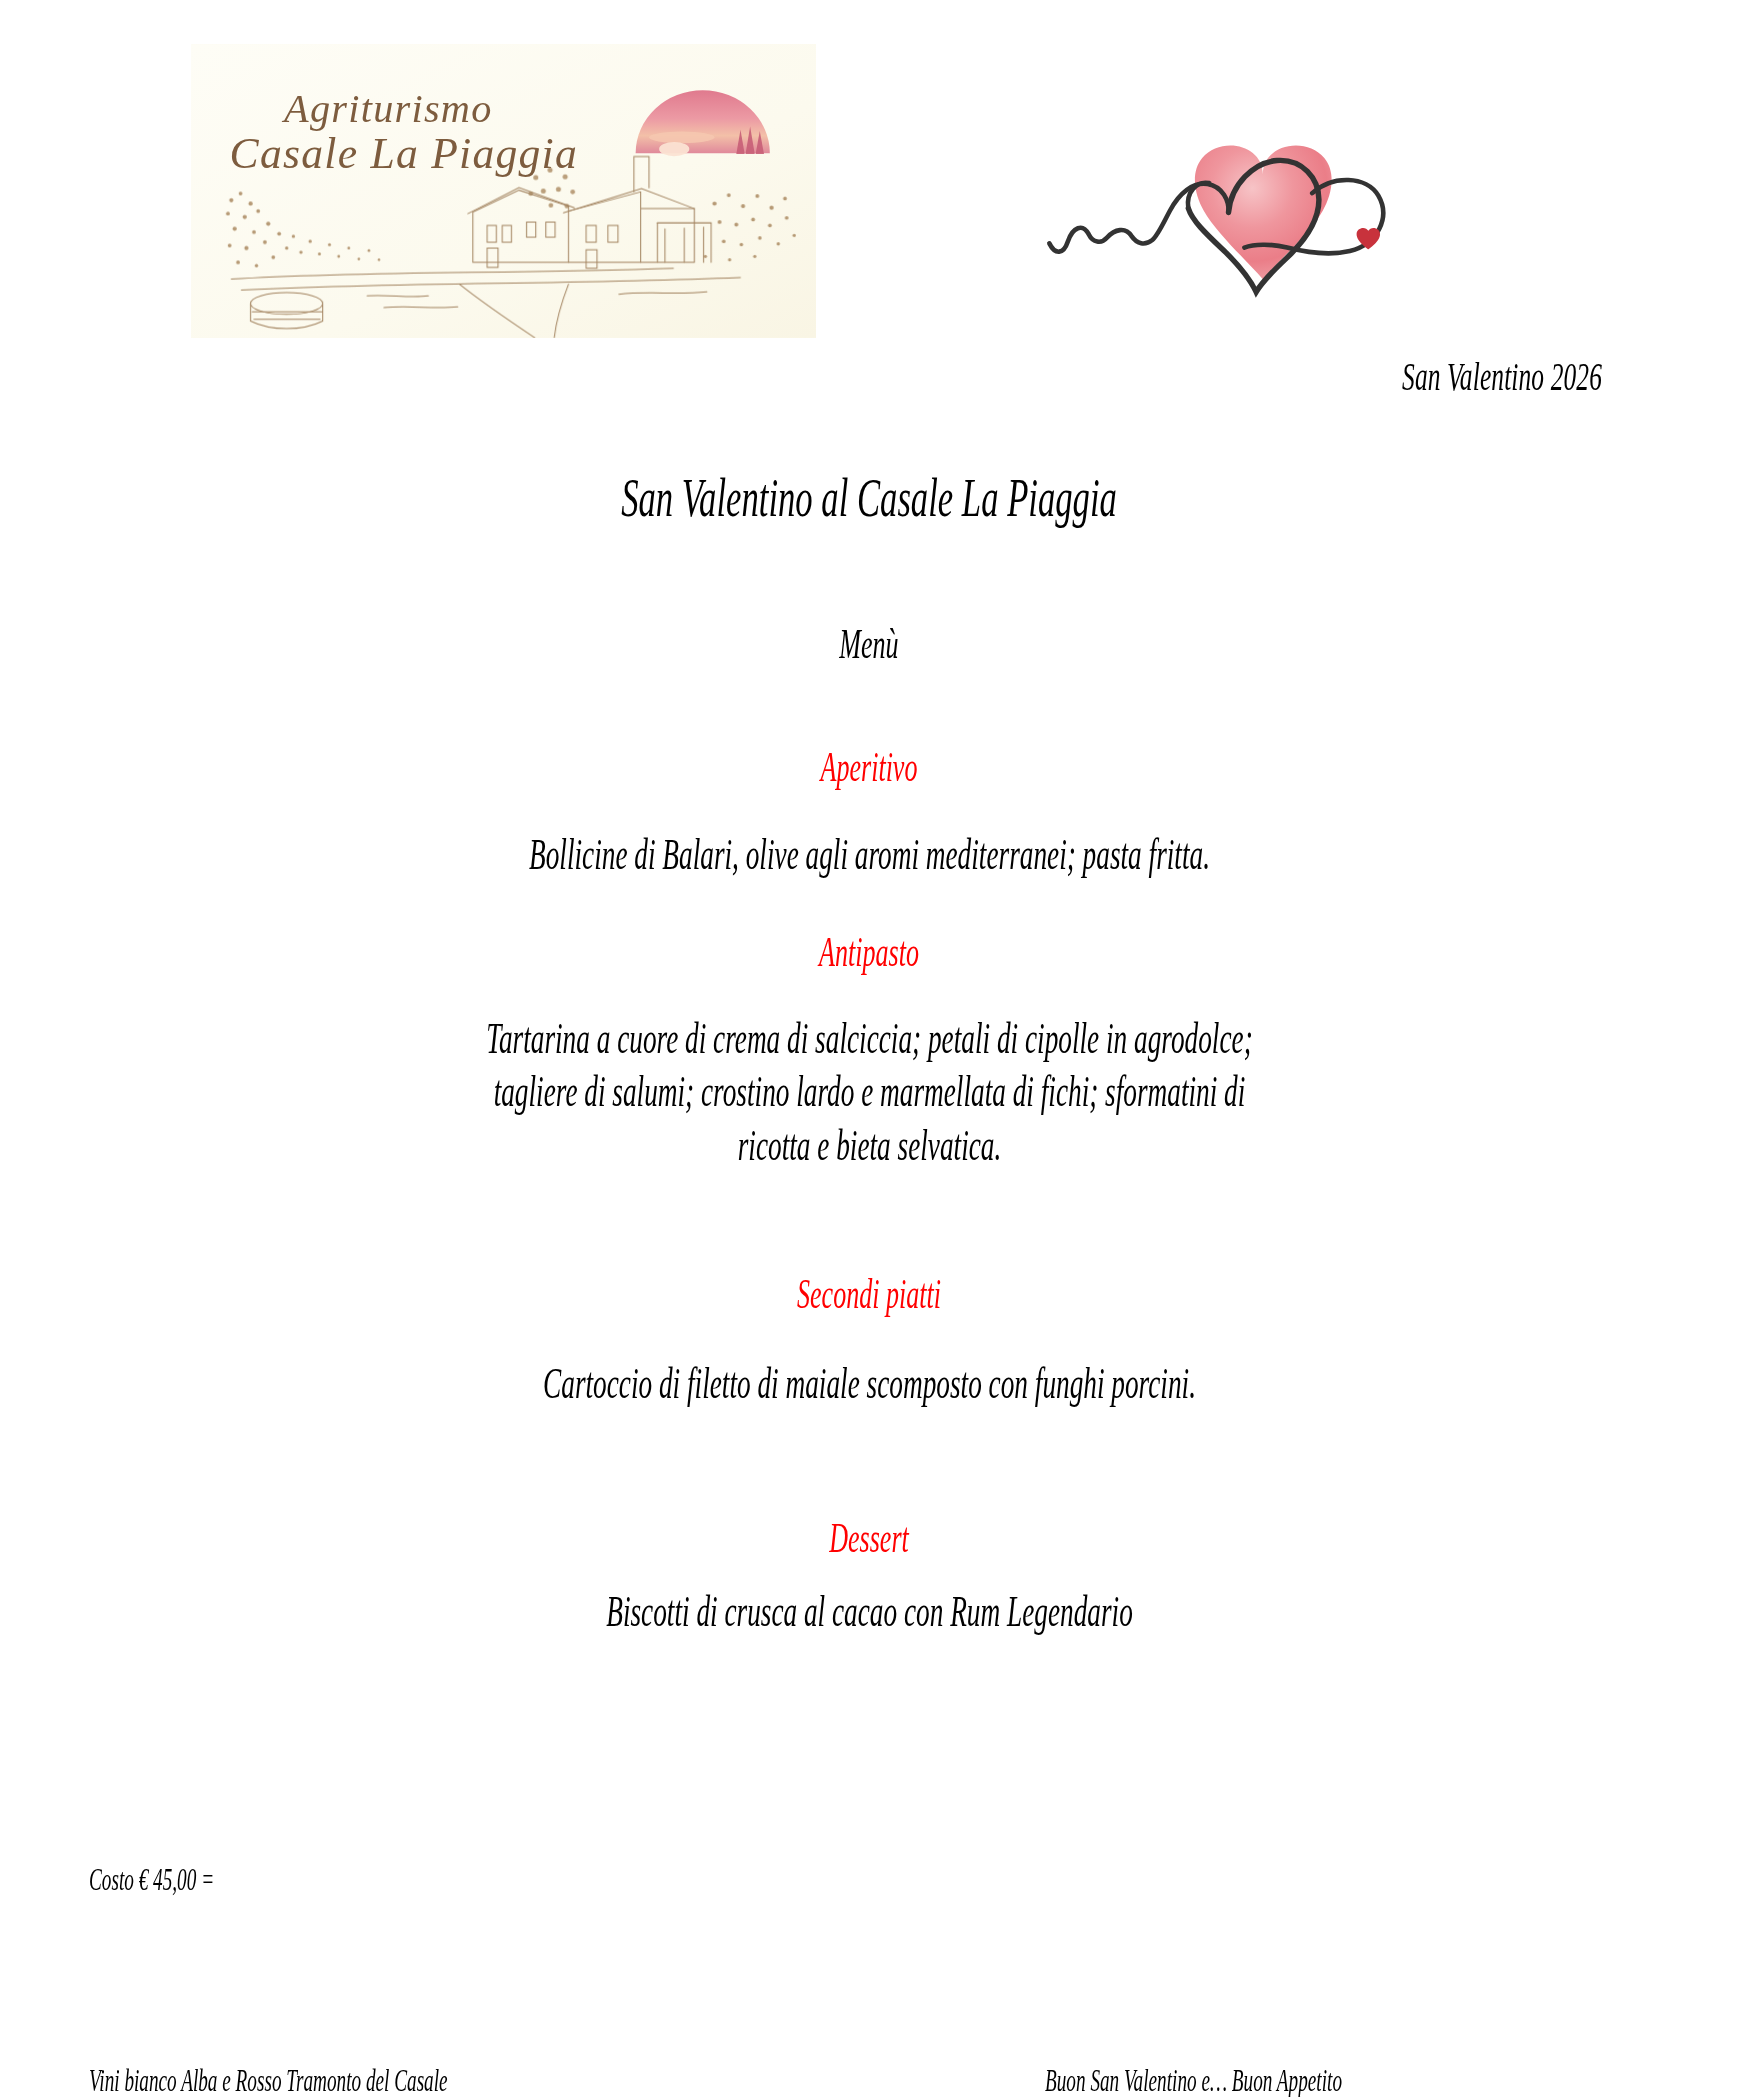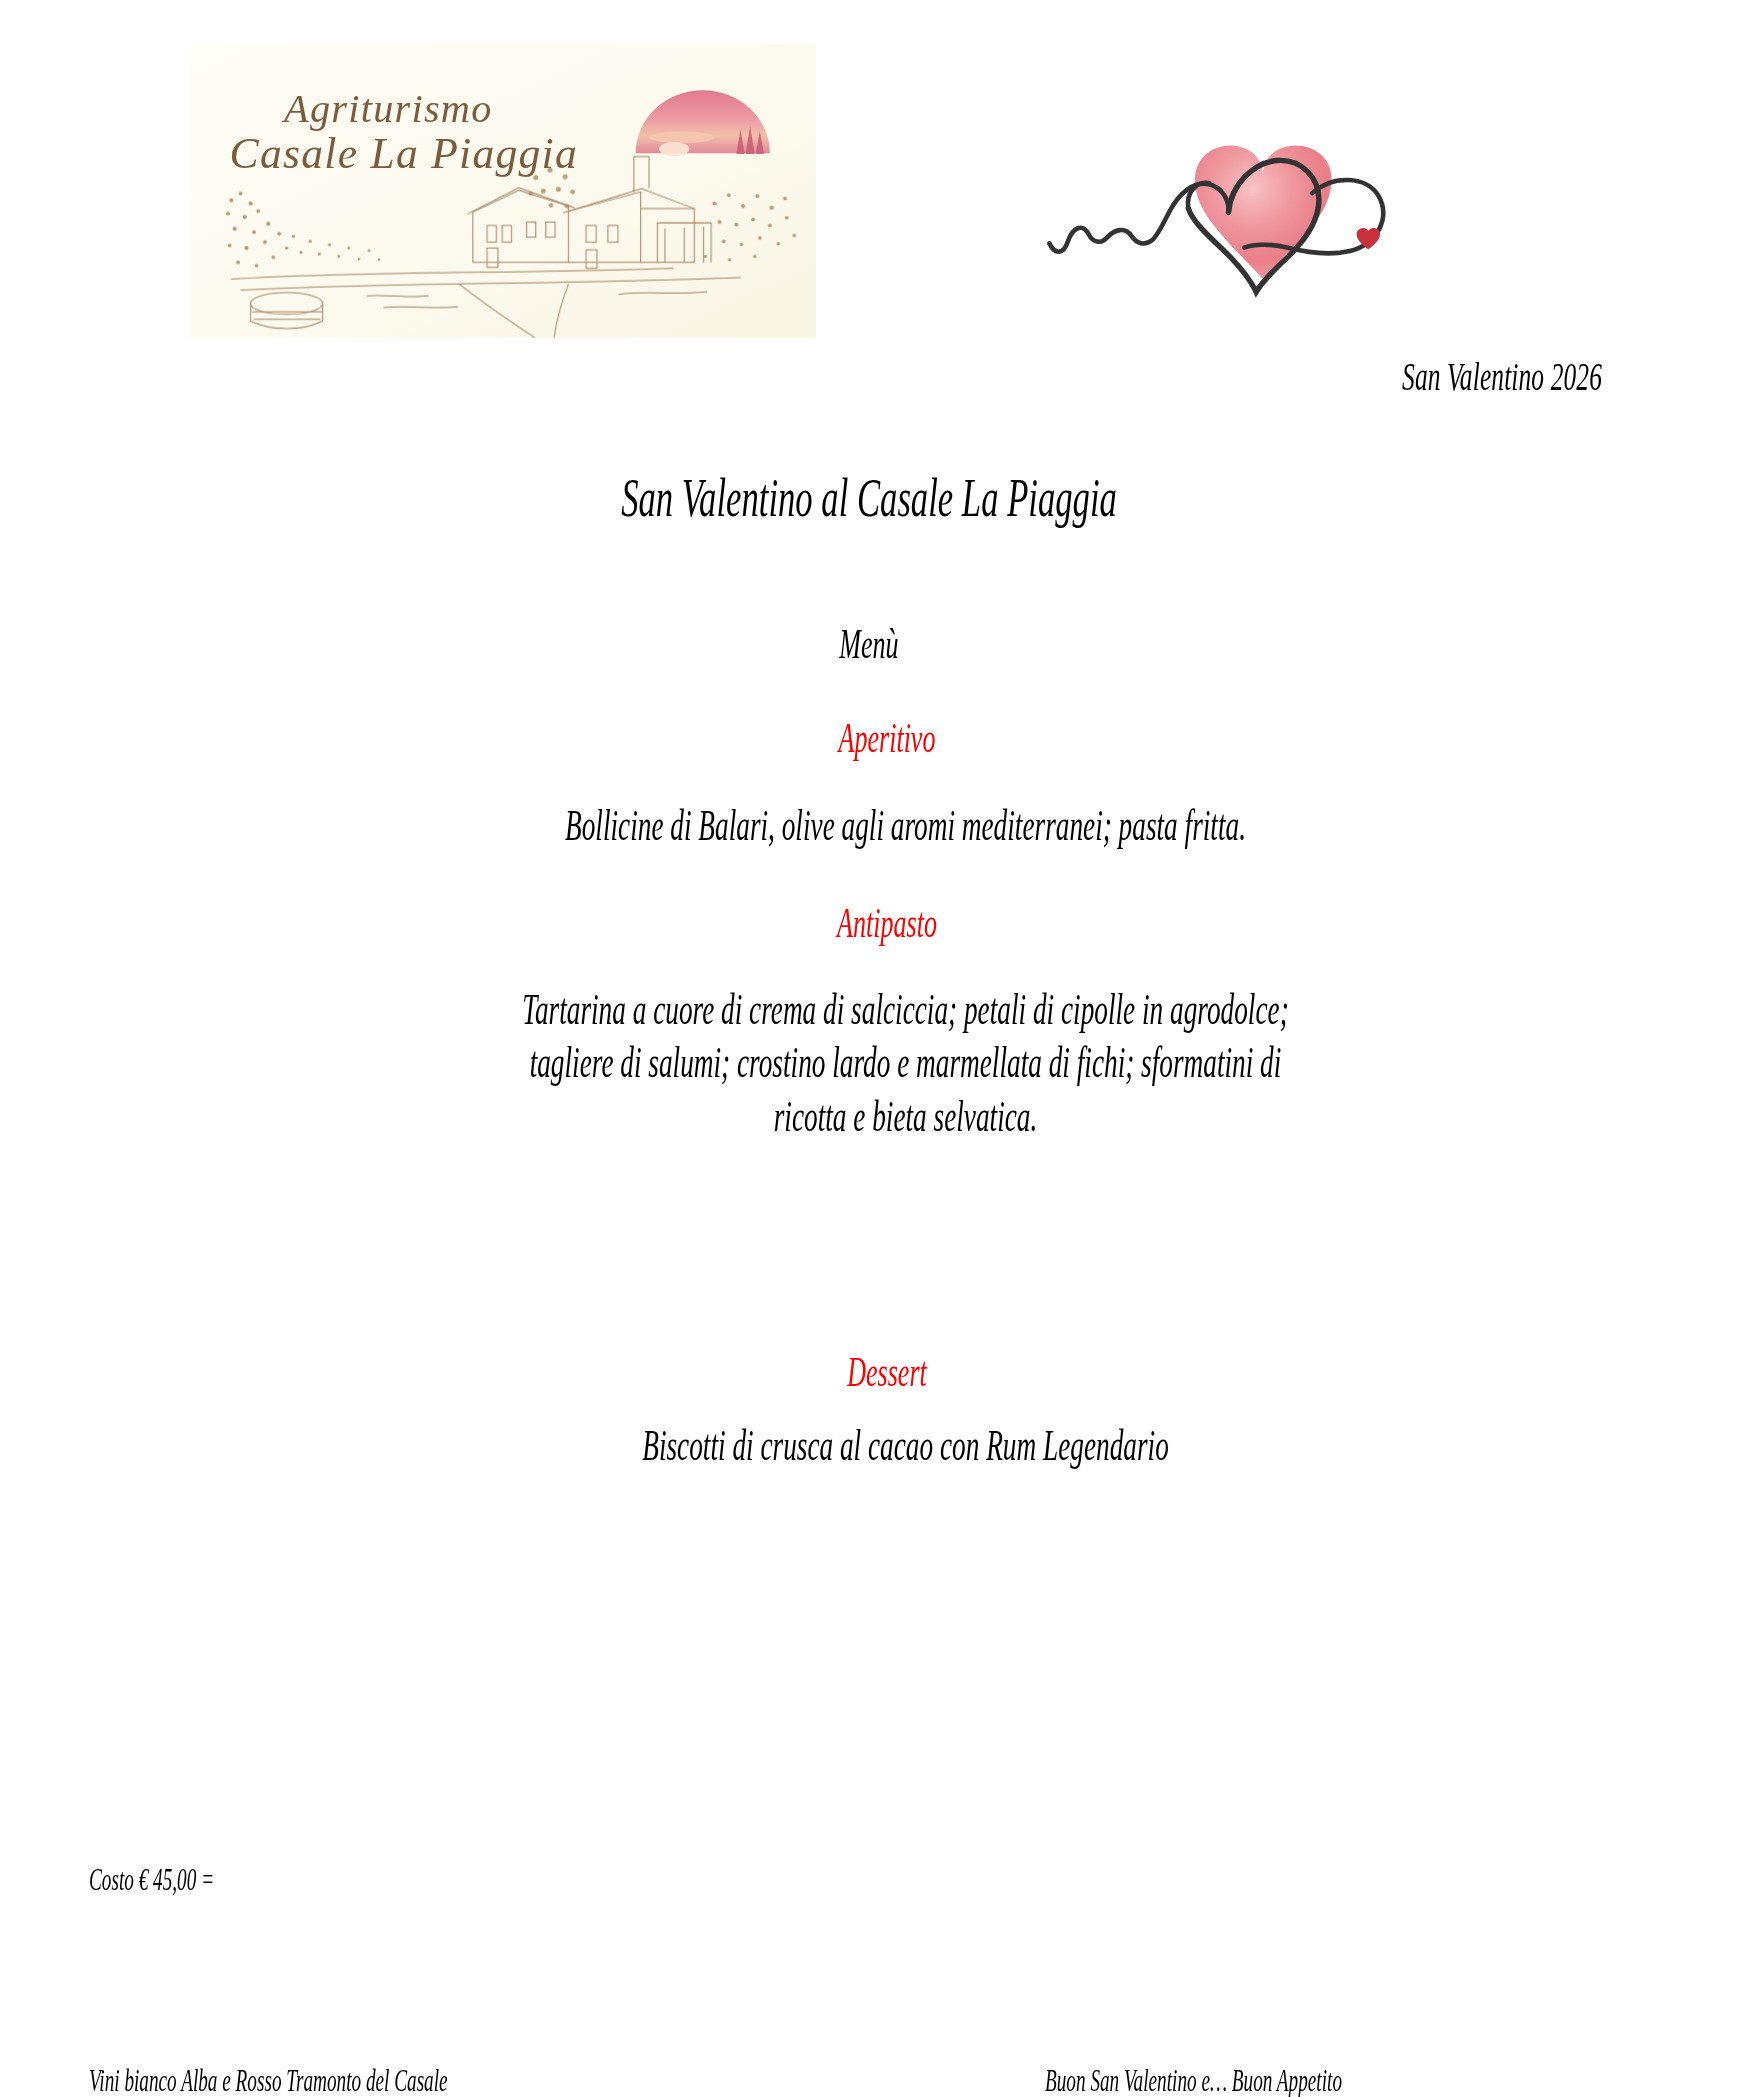--- a/index.html
+++ b/index.html
@@ -80,22 +80,21 @@
     font-style: italic;
     font-size: 42px;
     font-stretch: condensed;
     transform: scaleX(0.62);
     margin-top: 91px;
     white-space: nowrap;
   }
 
   
   .courses {
-    margin-top: 49px;
-    padding-left: 36px;
+    margin-top: 78px;
   }
   .course { width: 100%; }
 
   .course-head {
     text-align: center;
     font-style: italic;
     font-stretch: condensed;
     font-size: 42px;
     line-height: 1.0;
     transform: scaleX(0.62);
@@ -392,20 +391,27 @@
       <div class="course-body">
         <span class="ln">Tartarina a cuore di crema di salciccia; petali di cipolle in agrodolce;</span>
         <span class="ln">tagliere di salumi; crostino lardo e marmellata di fichi; sformatini di</span>
         <span class="ln">ricotta e bieta selvatica.</span>
       </div>
     </div>
     <div class="sp-after-antipasto"></div>
 
     <div class="sp-after-primi"></div>
 
+    <div class="course">
+      <div class="course-head" style="color:#FF0000">Secondi piatti</div>
+      <div class="gap-secondi"></div>
+      <div class="course-body">
+        <span class="ln">Cartoccio di filetto di maiale scomposto con funghi porcini.</span>
+      </div>
+    </div>
     <div class="sp-after-secondi"></div>
 
     <div class="sp-after-contorno"></div>
 
     <div class="course">
       <div class="course-head" style="color:#FF0000">Dessert</div>
       <div class="gap-dessert"></div>
       <div class="course-body">
         <span class="ln">Biscotti di crusca al cacao con Rum Legendario</span>
       </div>

